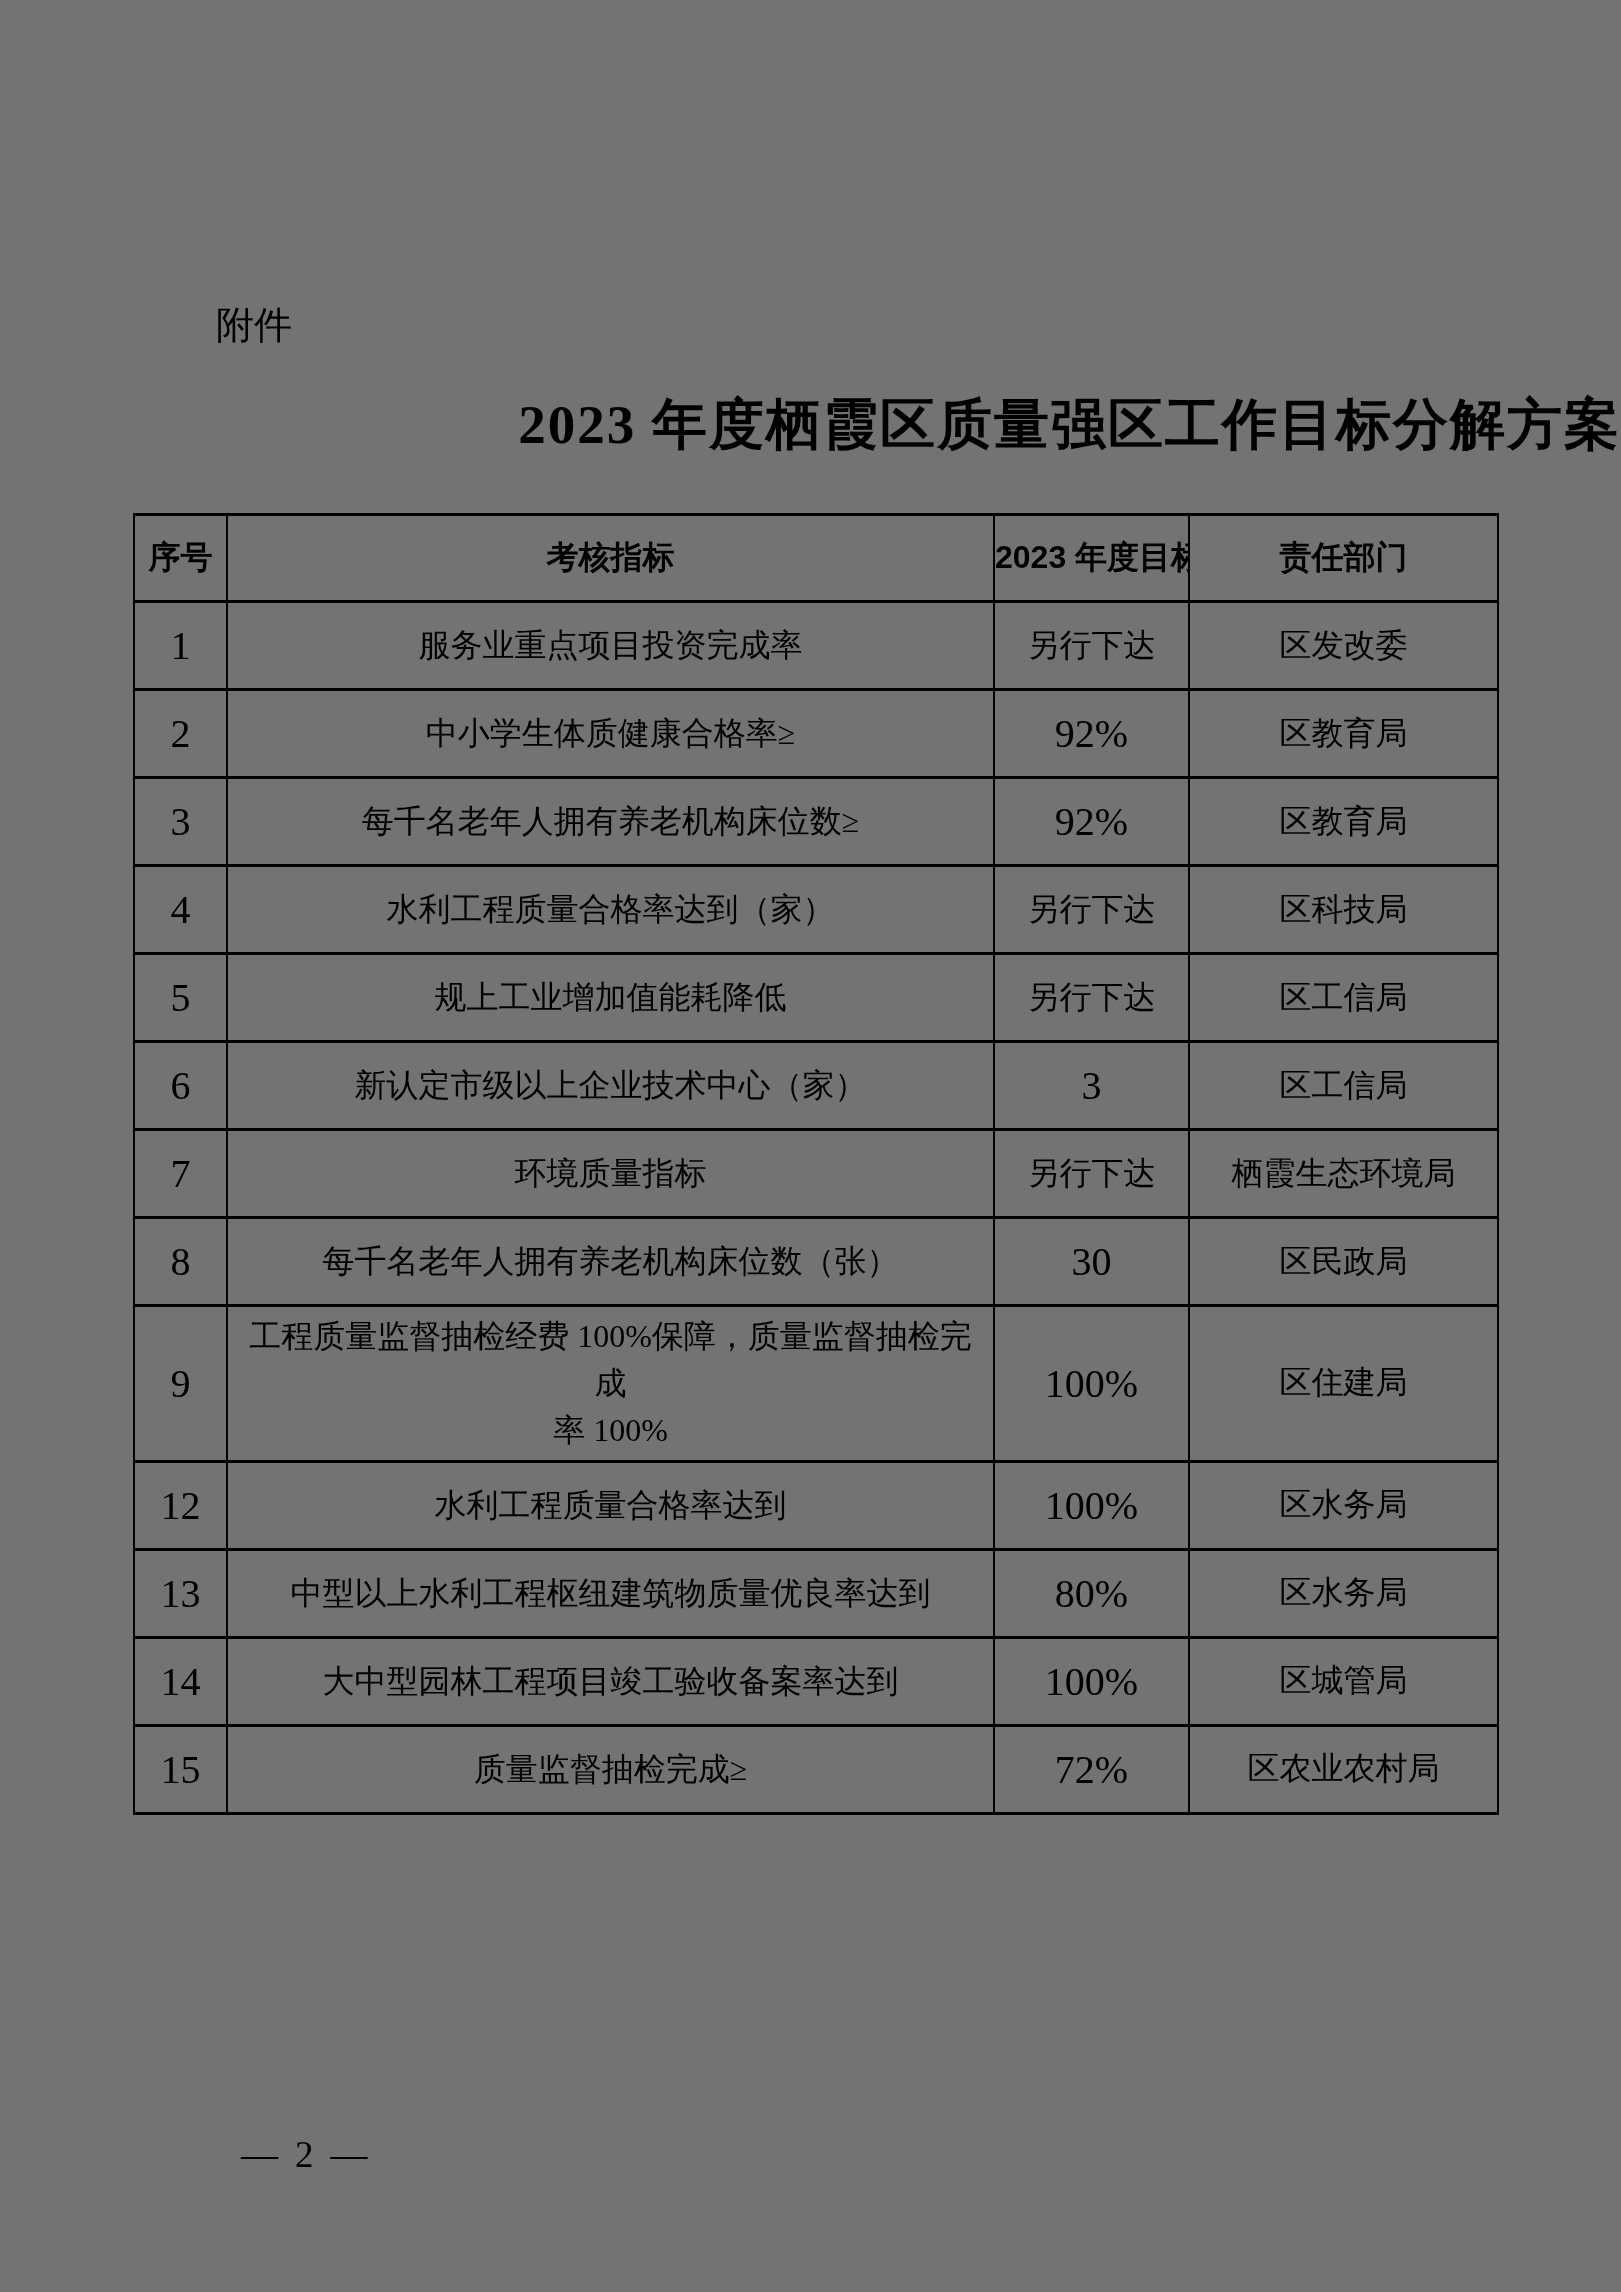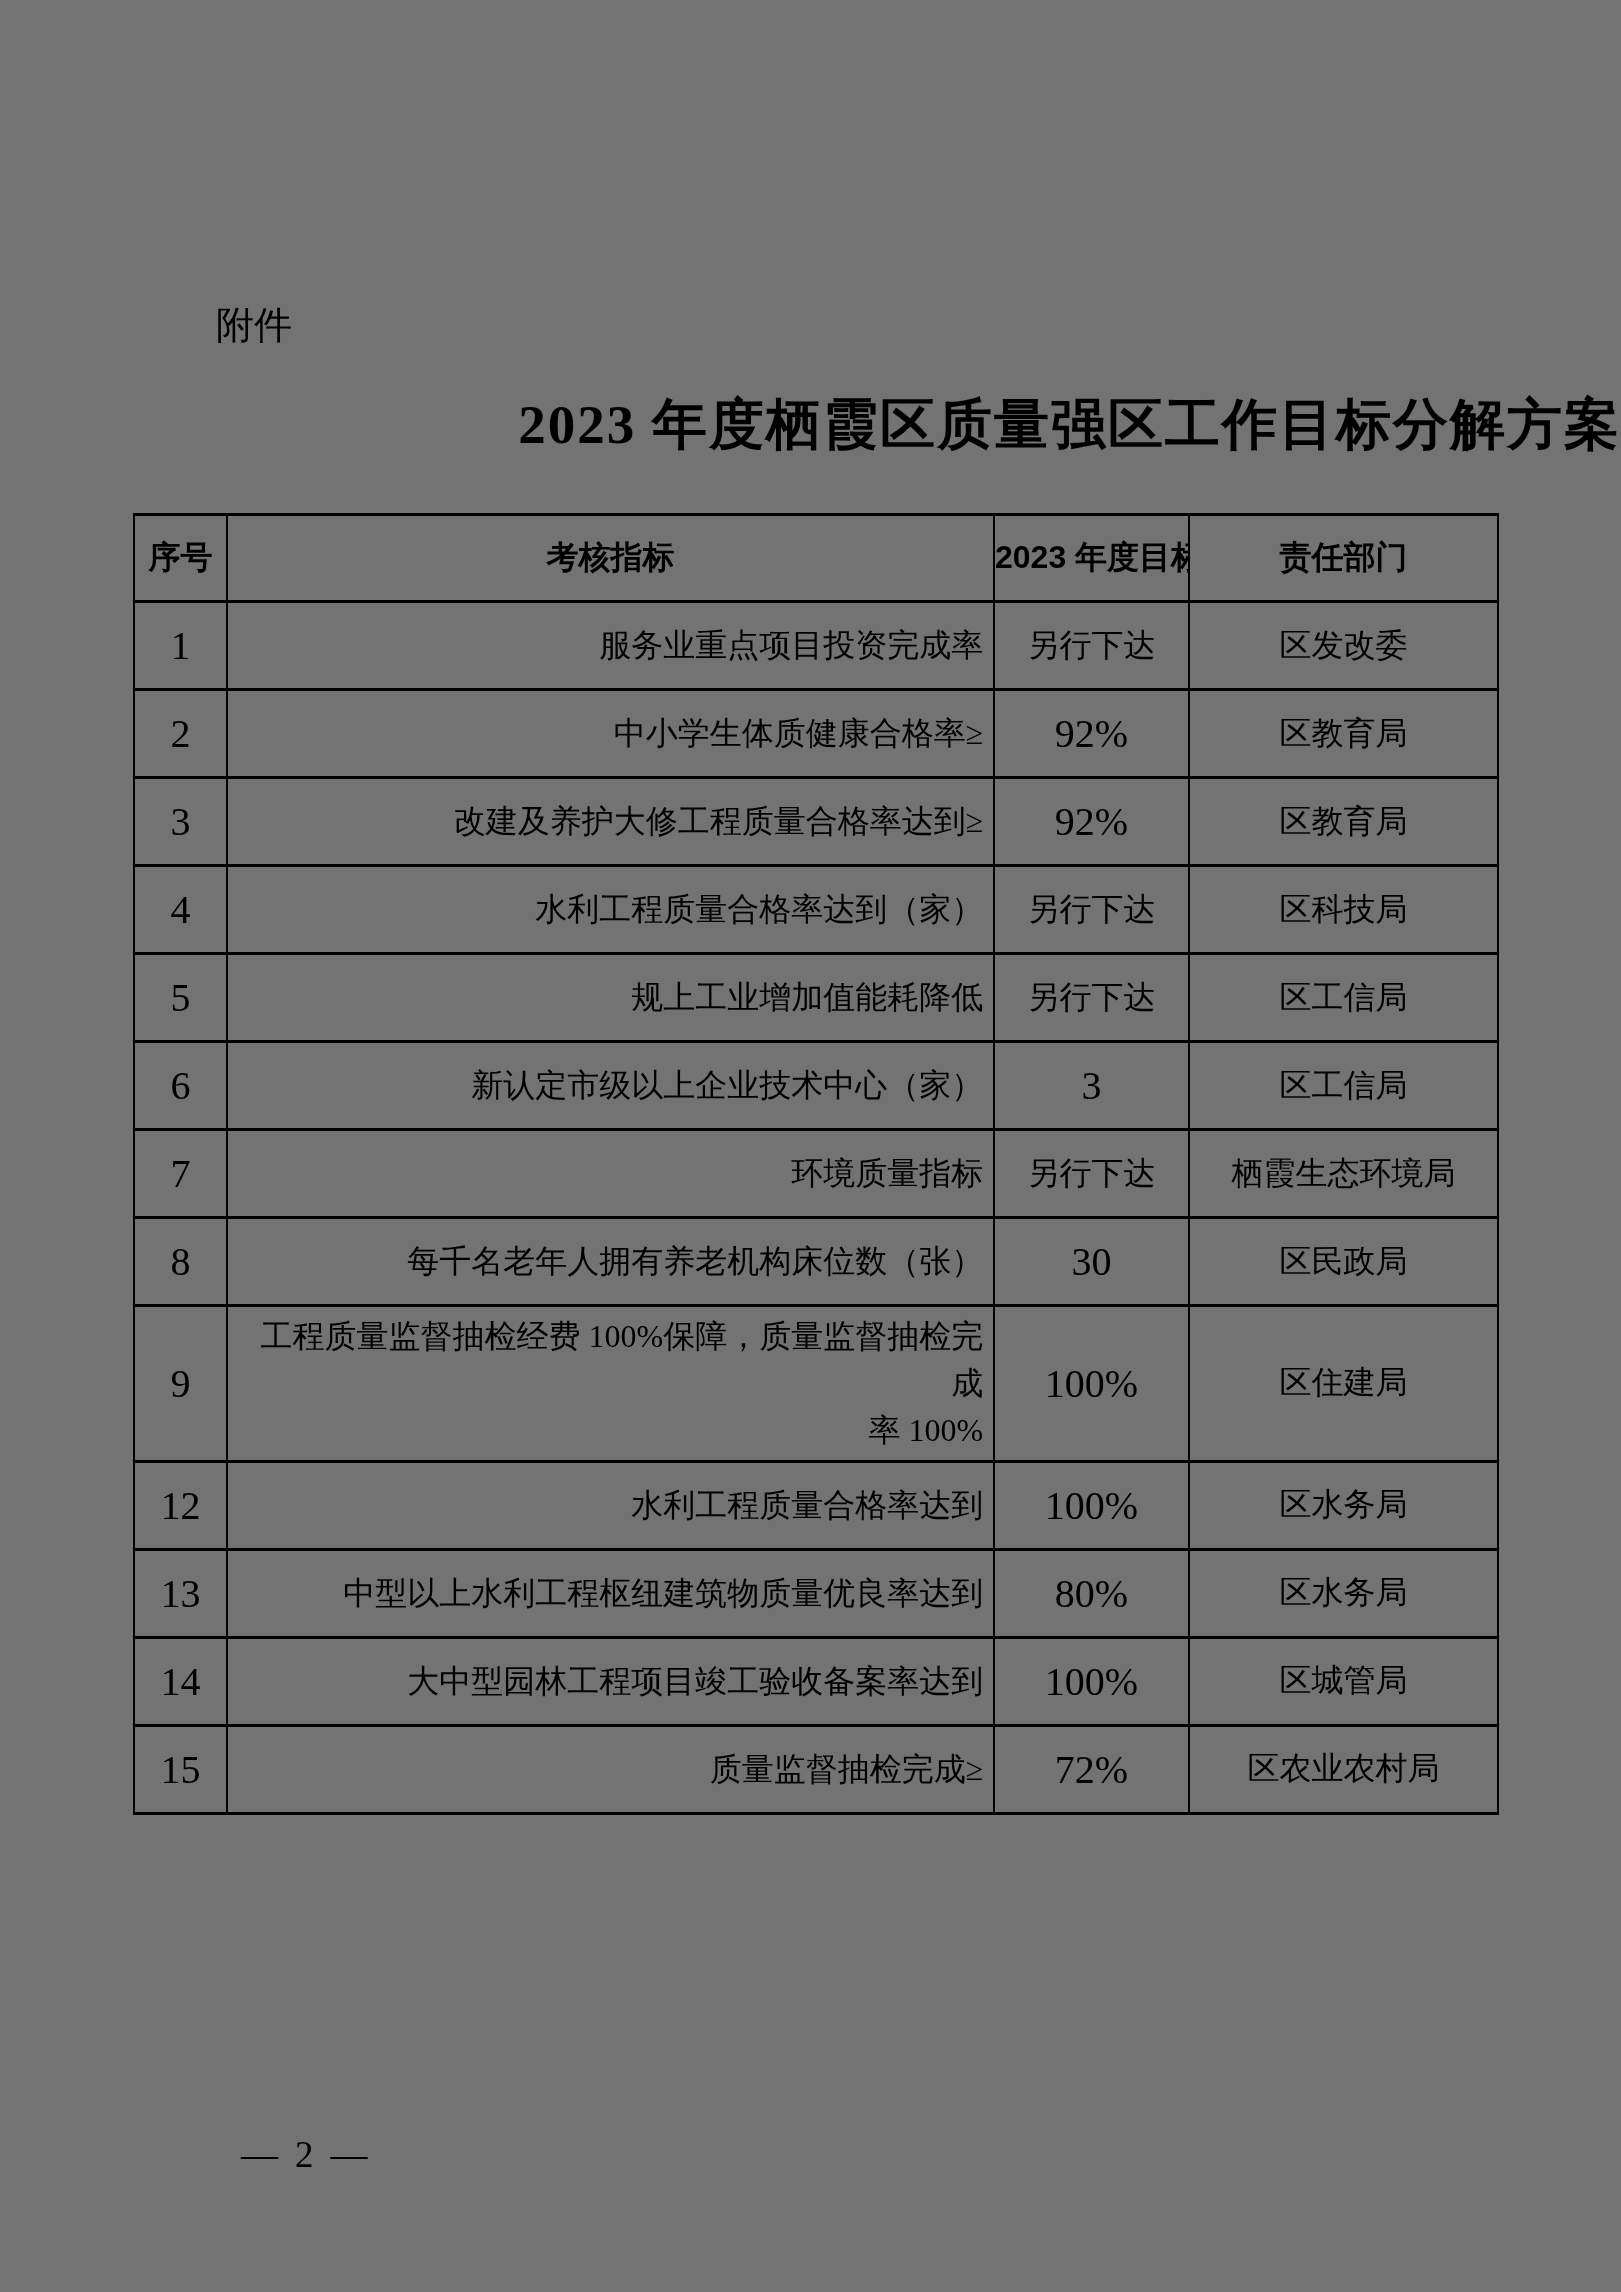--- a/index.html
+++ b/index.html
@@ -51,21 +51,21 @@
     overflow: hidden;
   }
   .targets thead th {
     height: 87px;
     font-family: "Liberation Sans", "DejaVu Sans", sans-serif;
     font-weight: bold;
     white-space: nowrap;
   }
   .targets tbody tr { height: 88px; }
   .targets td.indicator {
-    text-align: right;
+    text-align: center;
     padding: 5.9px 9.8px 5.9px 9.8px;
     white-space: pre-line;
     line-height: 47px;
   }
   .targets td.numeral {
     font-size: 40px;
     font-family: "Liberation Serif", "DejaVu Serif", serif;
   }
   .page-number {
     position: absolute;
@@ -108,21 +108,21 @@
           <td>区发改委</td>
         </tr>
         <tr>
           <td class="numeral">2</td>
           <td class="indicator">中小学生体质健康合格率≥</td>
           <td class="numeral">92%</td>
           <td>区教育局</td>
         </tr>
         <tr>
           <td class="numeral">3</td>
-          <td class="indicator">改建及养护大修工程质量合格率达到≥</td>
+          <td class="indicator">每千名老年人拥有养老机构床位数≥</td>
           <td class="numeral">92%</td>
           <td>区教育局</td>
         </tr>
         <tr>
           <td class="numeral">4</td>
           <td class="indicator">水利工程质量合格率达到（家）</td>
           <td>另行下达</td>
           <td>区科技局</td>
         </tr>
         <tr>

